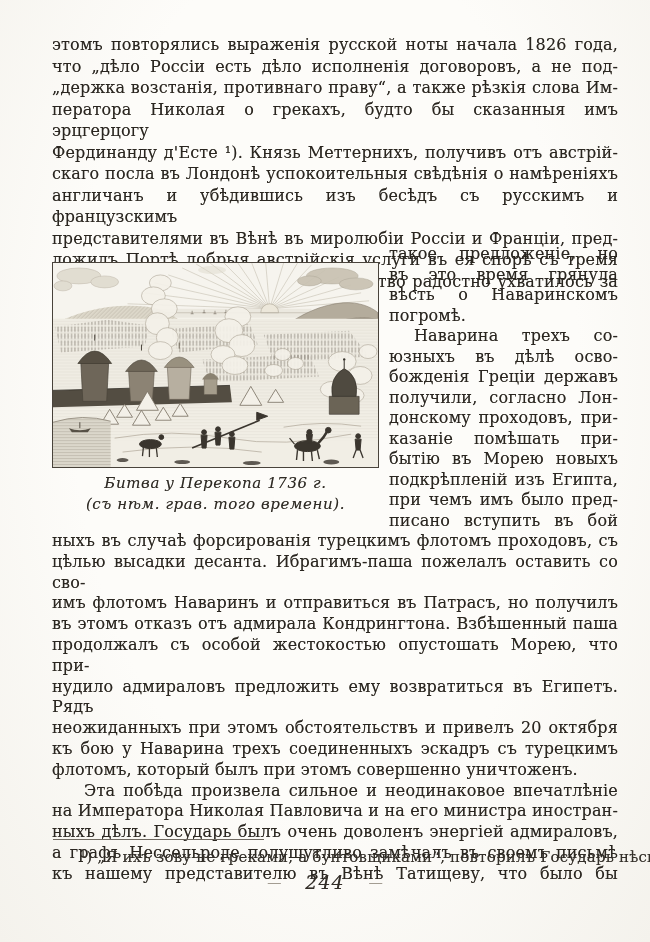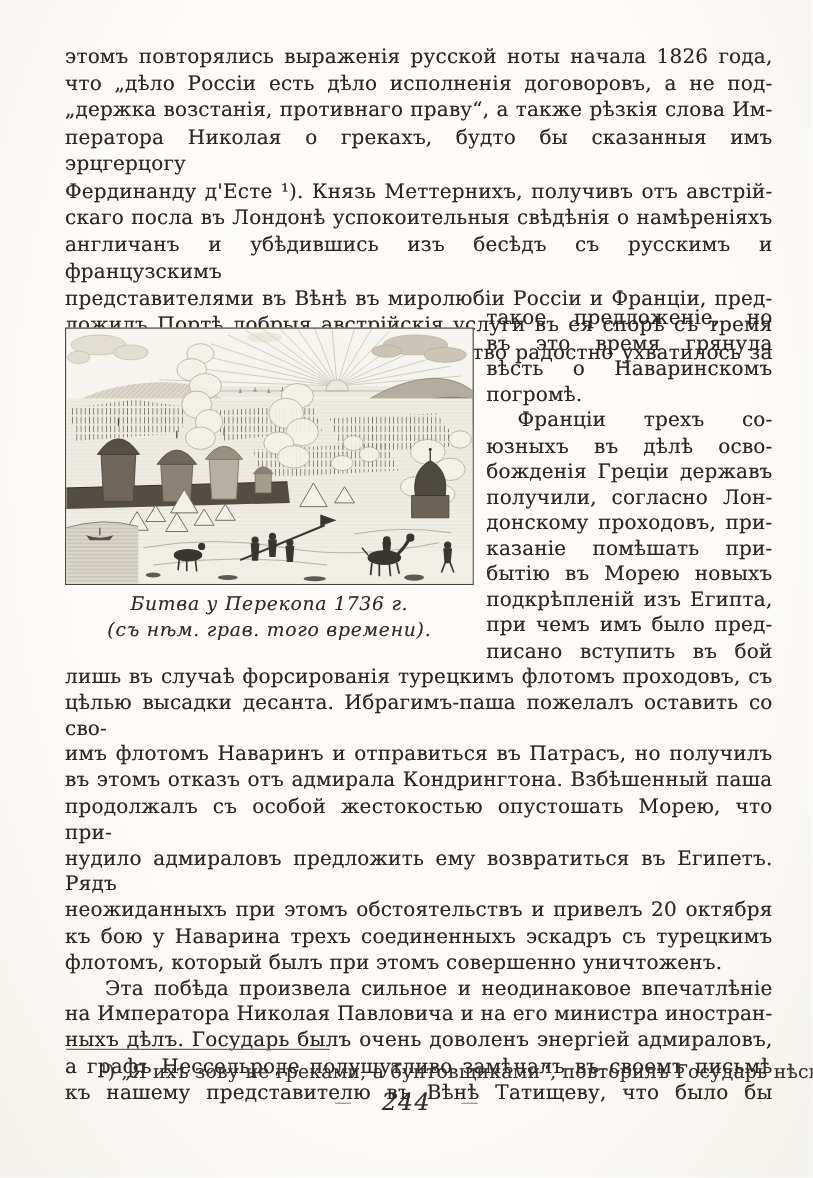--- a/index.html
+++ b/index.html
@@ -235,39 +235,39 @@
           <ellipse cx="280" cy="200" rx="8" ry="2.5"></ellipse>
       </g>
     </svg>
   </figure>
 
   <div class="tblock" id="right-col">
       <div class="bline">такое предложеніе, но</div>
       <div class="bline">въ это время грянула</div>
       <div class="bline">вѣсть о Наваринскомъ</div>
       <div class="bline last">погромѣ.</div>
-      <div class="bline indent">Франціи трехъ со-</div>
+      <div class="bline indent">Наварина трехъ со-</div>
       <div class="bline">юзныхъ въ дѣлѣ осво-</div>
       <div class="bline">божденія Греціи державъ</div>
       <div class="bline">получили, согласно Лон-</div>
       <div class="bline">донскому проходовъ, при-</div>
       <div class="bline">казаніе помѣшать при-</div>
       <div class="bline">бытію въ Морею новыхъ</div>
       <div class="bline">подкрѣпленій изъ Египта,</div>
       <div class="bline">при чемъ имъ было пред-</div>
       <div class="bline">писано вступить въ бой</div>
     </div>
 
   <div class="caption">
     <div>Битва у Перекопа 1736 г.</div>
     <div>(съ нѣм. грав. того времени).</div>
   </div>
 
   <div class="tblock" id="below-block">
-      <div class="bline">лишь въ случаѣ форсированія турецкимъ флотомъ проходовъ, съ</div>
+      <div class="bline">ныхъ въ случаѣ форсированія турецкимъ флотомъ проходовъ, съ</div>
       <div class="bline">цѣлью высадки десанта. Ибрагимъ-паша пожелалъ оставить со сво-</div>
       <div class="bline">имъ флотомъ Наваринъ и отправиться въ Патрасъ, но получилъ</div>
       <div class="bline">въ этомъ отказъ отъ адмирала Кондрингтона. Взбѣшенный паша</div>
       <div class="bline">продолжалъ съ особой жестокостью опустошать Морею, что при-</div>
       <div class="bline">нудило адмираловъ предложить ему возвратиться въ Египетъ. Рядъ</div>
       <div class="bline">неожиданныхъ при этомъ обстоятельствъ и привелъ 20 октября</div>
       <div class="bline">къ бою у Наварина трехъ соединенныхъ эскадръ съ турецкимъ</div>
       <div class="bline last">флотомъ, который былъ при этомъ совершенно уничтоженъ.</div>
       <div class="bline indent">Эта побѣда произвела сильное и неодинаковое впечатлѣніе</div>
       <div class="bline">на Императора Николая Павловича и на его министра иностран-</div>

